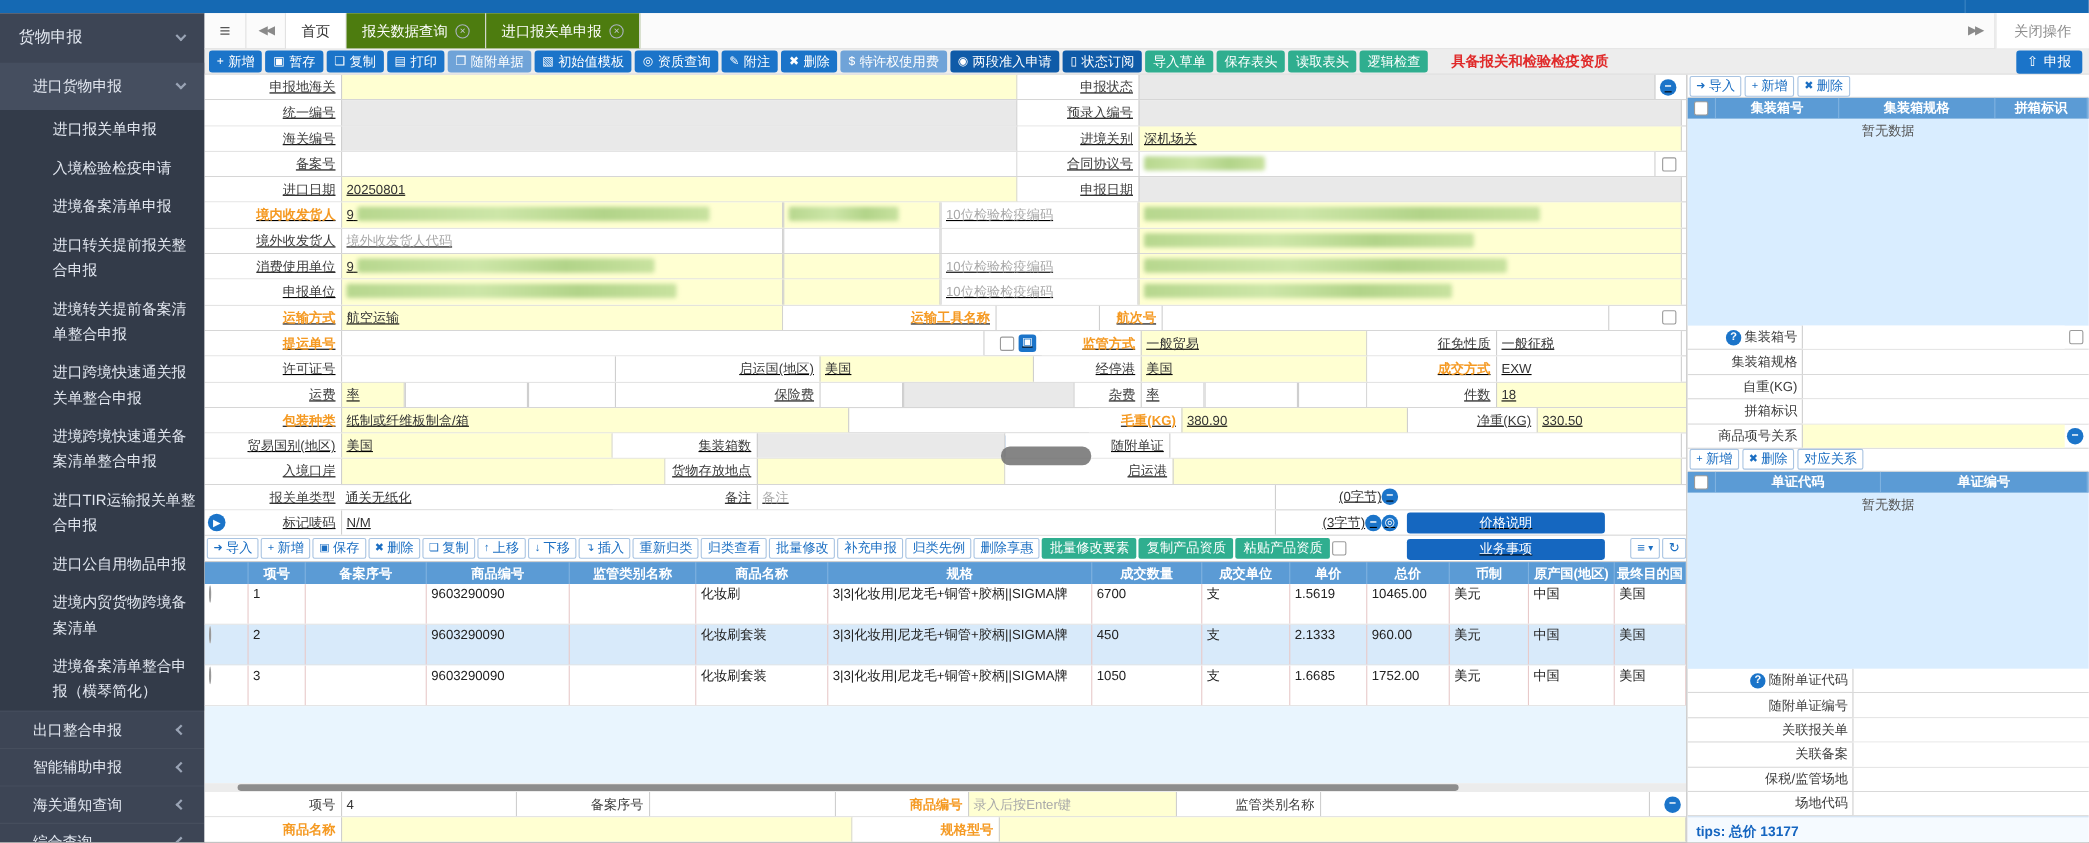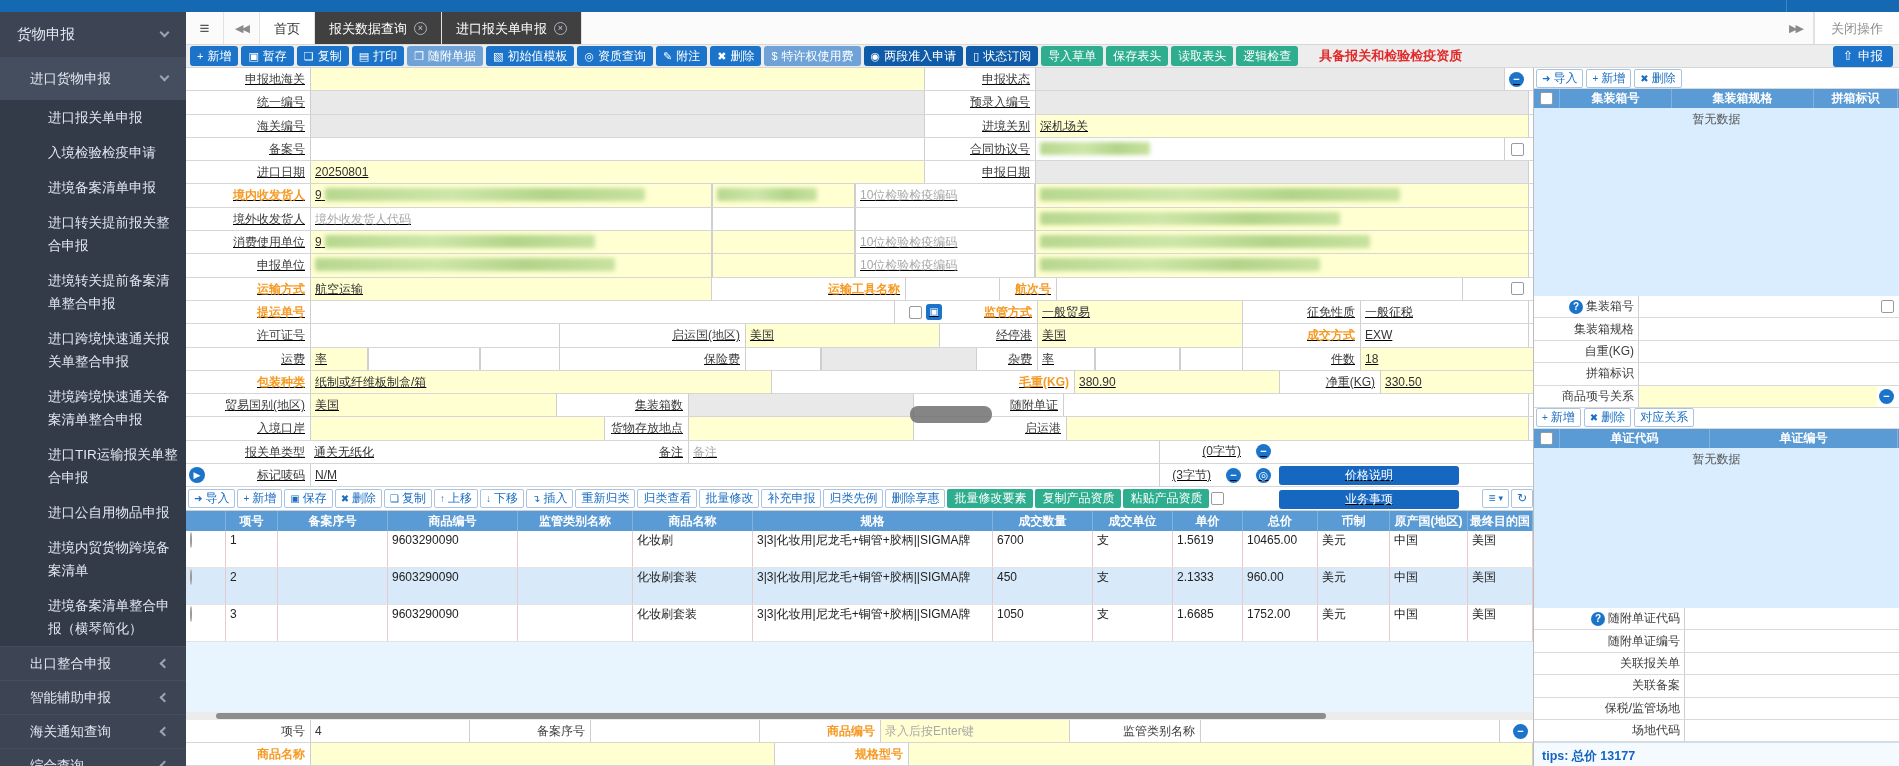--- a/index.html
+++ b/index.html
@@ -18,21 +18,21 @@
   .chev{position:absolute;right:18px;width:7px;height:7px;border-right:2px solid #9aa4b5;border-bottom:2px solid #9aa4b5;}
   .chev.down{top:50%;margin-top:-6px;transform:rotate(45deg);}
   .chev.left{top:50%;margin-top:-4px;transform:rotate(135deg);}
 
   
   .main{position:absolute;left:186px;top:12px;width:1713px;height:754px;}
   .tabbar{position:absolute;left:0;top:0;width:100%;height:33px;background:#fbfbfb;border-bottom:1px solid #d8d8d8;display:flex;align-items:stretch;}
   .hmb{width:38px;text-align:center;line-height:33px;color:#555;font-size:17px;border-right:1px solid #e2e2e2;cursor:pointer;}
   .hst{width:36px;text-align:center;line-height:33px;color:#8a8a8a;font-size:11px;letter-spacing:-2px;border-right:1px solid #e2e2e2;cursor:pointer;}
   .tab{padding:0 14px;line-height:33px;font-size:13px;color:#333;background:#fff;border-right:1px solid #e2e2e2;display:flex;align-items:center;gap:7px;cursor:pointer;}
-  .tab.dk{background:#404040;color:#fff;}
+  .tab.dk{background:#4d7c0f;color:#fff;}
   .tx{width:13px;height:13px;border:1px solid #aab3c0;border-radius:50%;font-size:9px;line-height:11px;text-align:center;color:#c7cdd8;}
   .tabsp{flex:1;}
   .closeops{line-height:33px;color:#8d8d8d;font-size:13px;padding:0 16px;background:#fff;border-left:1px solid #e2e2e2;cursor:pointer;}
 
   .toolbar{position:absolute;left:0;top:33px;width:100%;height:23px;background:#ededed;border-bottom:1px solid #d7d7d7;display:flex;align-items:center;padding-left:4px;gap:3px;}
   .tb{height:20px;line-height:20px;border-radius:3px;background:#1b74c9;color:#fff;font-size:12px;padding:0 7px;display:inline-flex;gap:4px;align-items:center;cursor:pointer;white-space:nowrap;}
   .tb .ic{font-size:11px;}
   .tb.lt{background:#6fa3d8;}
   .tb.dk{background:#0f5ba8;}
   .tb.gn{background:#2fae8f;}
@@ -50,21 +50,21 @@
   .in.g{background:#e9e9e9;}
   .in.nb{border:none;background:transparent;}
   .ph{color:#a9a9a9;}
   .rx{display:inline-block;height:13px;border-radius:2px;background:linear-gradient(90deg,#b7d78e,#cde6a8 40%,#b2d489 70%,#c8e29f);filter:blur(2px);vertical-align:-2px;}
   .cbc{flex:none;display:flex;align-items:center;justify-content:flex-end;gap:4px;padding:0 5px;}
   .cb{width:13px;height:13px;border:1px solid #9a9a9a;background:#fff;border-radius:2px;flex:none;cursor:pointer;}
   .bc{display:inline-block;width:15px;height:15px;border-radius:50%;background:#1b74c9;color:#fff;font-size:11px;line-height:15px;text-align:center;font-weight:bold;cursor:pointer;flex:none;}
   .bsq{display:inline-block;width:16px;height:16px;border-radius:3px;background:#1b74c9;color:#fff;font-size:10px;line-height:16px;text-align:center;cursor:pointer;flex:none;}
   .bbtn{background:#1567c0;color:#fff;border-radius:3px;height:19px;line-height:19px;text-align:center;font-size:12px;margin:2px 4px;cursor:pointer;flex:1;}
   .btncell{flex:none;display:flex;align-items:center;margin-top:35px;}
-  .bytes{font-size:12px;color:#333;display:flex;align-items:center;gap:15px;justify-content:flex-end;padding-right:4px;flex:none;}
+  .bytes{font-size:12px;color:#333;display:flex;align-items:center;gap:0;justify-content:flex-end;padding-right:4px;flex:none;}
   .expcirc{position:absolute;left:3px;margin-top:3px;width:16px;height:16px;border-radius:50%;background:#1b74c9;color:#fff;font-size:9px;line-height:16px;text-align:center;z-index:4;cursor:pointer;}
 
   
   .dtoolbar{height:24px;flex:none;display:flex;align-items:center;gap:2px;padding-left:2px;border-bottom:1px solid #d0d0d0;background:#fff;}
   .wb{height:19px;line-height:17px;border:1px solid #a9c4e2;border-radius:2px;background:#fff;color:#1b6ec2;font-size:12px;padding:0 5px;display:inline-flex;gap:3px;align-items:center;cursor:pointer;white-space:nowrap;}
   .wb .ic{font-size:10px;}
   .gb{height:19px;line-height:19px;border-radius:2px;background:#2fae8f;color:#fff;font-size:12px;padding:0 7px;cursor:pointer;white-space:nowrap;}
   .dsp{flex:1;}
   .dth{height:20px;flex:none;display:flex;background:#5b9bd5;color:#fff;font-size:12px;font-weight:bold;text-align:center;line-height:20px;}
   .dth div{border-right:1px solid #7fb2e0;overflow:hidden;white-space:nowrap;flex:none;}
@@ -345,21 +345,21 @@
           </div>
 
         <div class="fr">
             <div class="lb req" style="width:124px">包装种类</div>
             <div class="in y" style="width:462px">纸制或纤维板制盒/箱</div>
             <div class="btncell" style="width:218px">
               <span class="bbtn">其他包装</span>
             </div>
             <div class="lb req" style="width:84px">毛重(KG)</div>
             <div class="in y" style="width:206px">380.90</div>
-            <div class="lb" style="width:100px">净重(KG)</div>
+            <div class="lb" style="width:117px">净重(KG)</div>
             <div class="in y" style="width:169px">330.50</div>
           </div>
 
         <div class="fr">
             <div class="lb" style="width:124px">贸易国别(地区)</div>
             <div class="in y" style="width:247px">美国</div>
             <div class="lb" style="width:131px">集装箱数</div>
             <div class="in g" style="width:226px"></div>
             <div class="lb" style="width:149px">随附单证</div>
             <div class="in" style="width:466px"></div>

